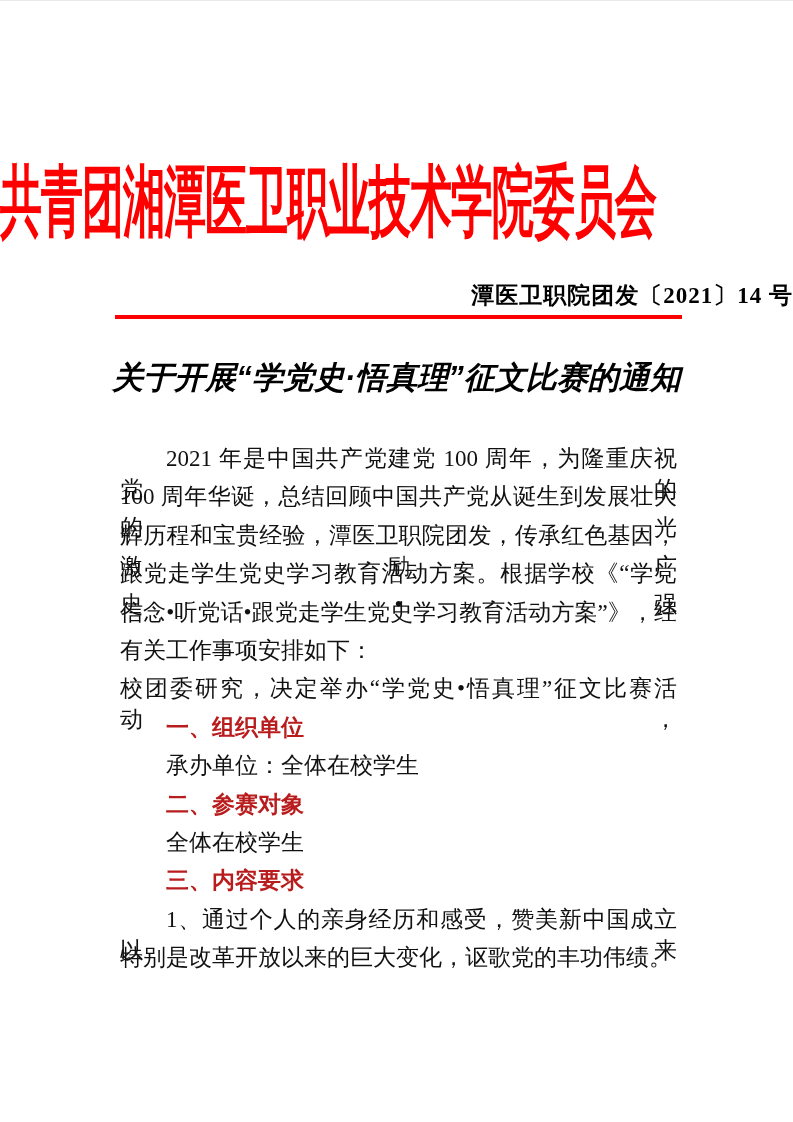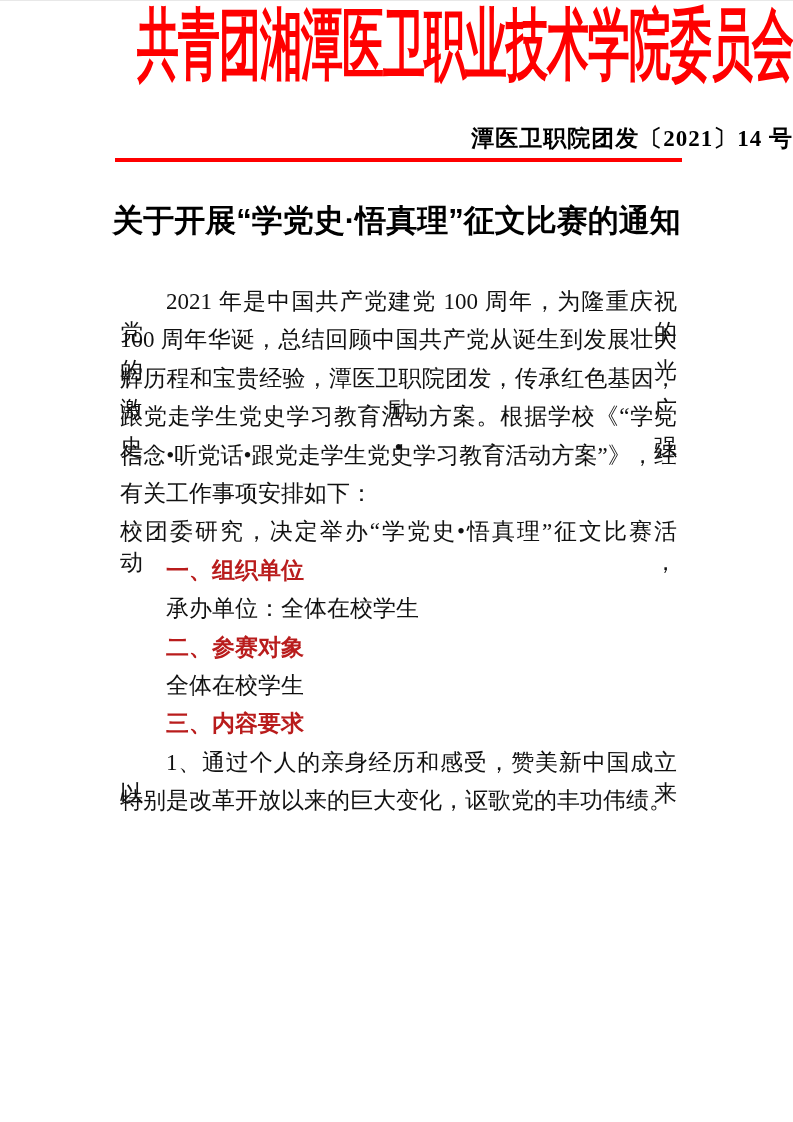--- a/index.html
+++ b/index.html
@@ -12,24 +12,25 @@
     border-top: 1px solid #e8e8e8;
     font-family: "Liberation Serif", "DejaVu Serif", serif;
   }
   .page {
     width: 793px;
     height: 1122px;
     background: #ffffff;
   }
   
   .letterhead {
+    margin-top: 157px;
     height: 88px;
     display: flex;
     align-items: center;
-    justify-content: flex-end;
+    justify-content: flex-start;
   }
   .letterhead .lh-text {
     display: inline-block;
     font-size: 42px;
     font-weight: 900;
     letter-spacing: -1px;
     color: #ff0000;
     transform: scaleY(1.85);
     transform-origin: center;
     white-space: nowrap;
@@ -56,20 +57,21 @@
   
   .doc-title {
     margin-top: 41px;
     text-align: center;
     font-size: 31px;
     line-height: 35px;
     font-weight: bold;
     color: #000000;
     font-family: "Liberation Sans", "DejaVu Sans", sans-serif;
     white-space: nowrap;
+    font-style: italic;
   }
   
   .doc-body {
     margin-top: 48px;
     margin-left: 120px;
     width: 557px;
     font-size: 23px;
     color: #111111;
   }
   .line {

